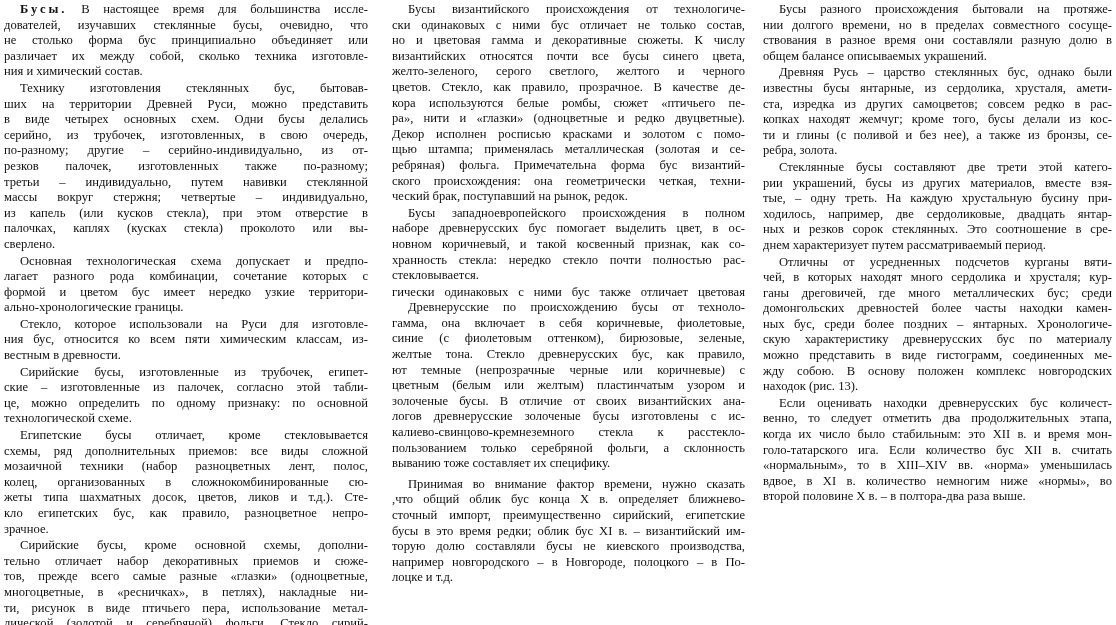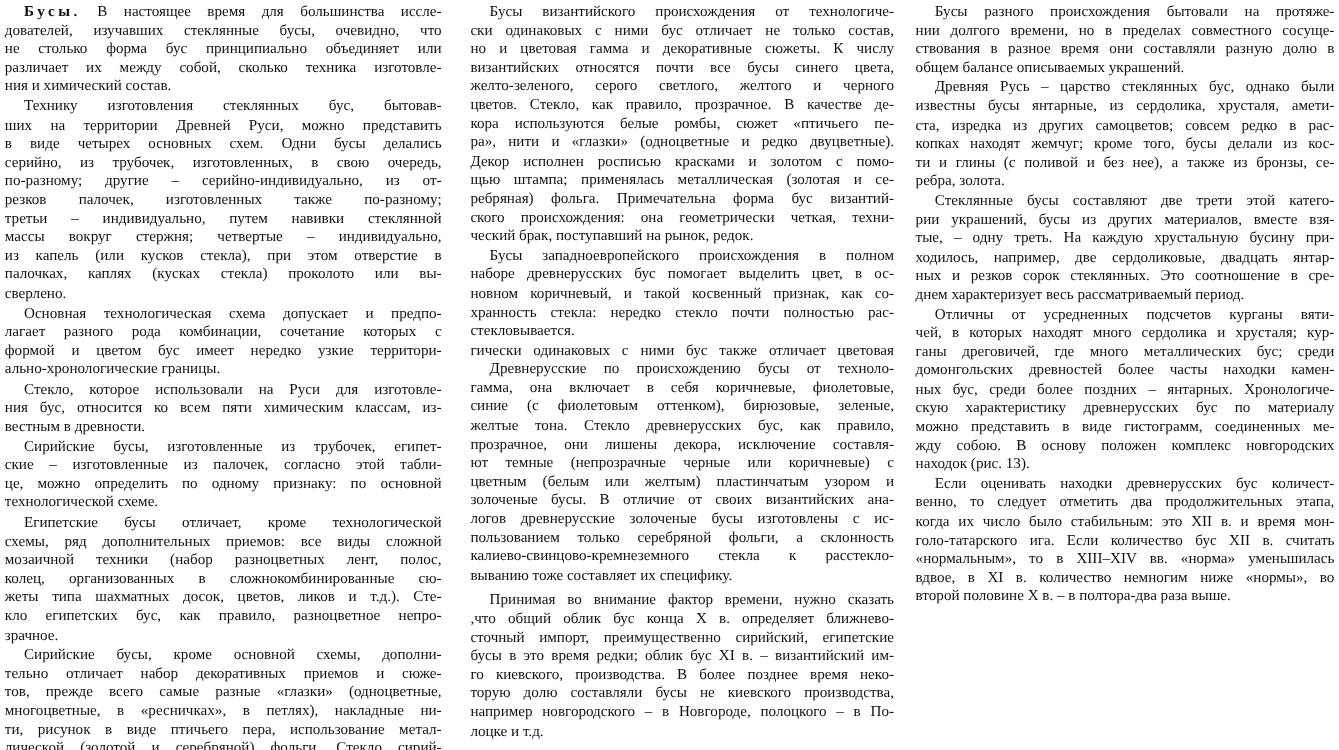--- a/index.html
+++ b/index.html
@@ -56,21 +56,21 @@
         <span class="line">ния бус, относится ко всем пяти химическим классам, из-</span>
         <span class="line last">вестным в древности.</span>
       </div>
       <div class="para">
         <span class="line first">Сирийские бусы, изготовленные из трубочек, египет-</span>
         <span class="line">ские – изготовленные из палочек, согласно этой табли-</span>
         <span class="line">це, можно определить по одному признаку: по основной</span>
         <span class="line last">технологической схеме.</span>
       </div>
       <div class="para">
-        <span class="line first">Египетские бусы отличает, кроме технологической</span>
+        <span class="line first">Египетские бусы отличает, кроме стекловывается</span>
         <span class="line">схемы, ряд дополнительных приемов: все виды сложной</span>
         <span class="line">мозаичной техники (набор разноцветных лент, полос,</span>
         <span class="line">колец, организованных в сложнокомбинированные сю-</span>
         <span class="line">жеты типа шахматных досок, цветов, ликов и т.д.). Сте-</span>
         <span class="line">кло египетских бус, как правило, разноцветное непро-</span>
         <span class="line last">зрачное.</span>
       </div>
       <div class="para">
         <span class="line first">Сирийские бусы, кроме основной схемы, дополни-</span>
         <span class="line">тельно отличает набор декоративных приемов и сюже-</span>
@@ -102,35 +102,33 @@
         <span class="line">новном коричневый, и такой косвенный признак, как со-</span>
         <span class="line">хранность стекла: нередко стекло почти полностью рас-</span>
         <span class="line last">стекловывается.</span>
       </div>
       <div class="para">
         <span class="line">гически одинаковых с ними бус также отличает цветовая</span>
         <span class="line first">Древнерусские по происхождению бусы от техноло-</span>
         <span class="line">гамма, она включает в себя коричневые, фиолетовые,</span>
         <span class="line">синие (с фиолетовым оттенком), бирюзовые, зеленые,</span>
         <span class="line">желтые тона. Стекло древнерусских бус, как правило,</span>
-        <span class="line">прозрачное, они лишены декора, исключение составля-</span>
         <span class="line">ют темные (непрозрачные черные или коричневые) с</span>
         <span class="line">цветным (белым или желтым) пластинчатым узором и</span>
         <span class="line">золоченые бусы. В отличие от своих византийских ана-</span>
         <span class="line">логов древнерусские золоченые бусы изготовлены с ис-</span>
+        <span class="line">калиево-свинцово-кремнеземного стекла к расстекло-</span>
         <span class="line">пользованием только серебряной фольги, а склонность</span>
-        <span class="line">калиево-свинцово-кремнеземного стекла к расстекло-</span>
         <span class="line last">выванию тоже составляет их специфику.</span>
       </div>
       <div class="para gap">
         <span class="line first">Принимая во внимание фактор времени, нужно сказать</span>
         <span class="line">,что общий облик бус конца X в. определяет ближнево-</span>
         <span class="line">сточный импорт, преимущественно сирийский, египетские</span>
         <span class="line">бусы в это время редки; облик бус XI в. – византийский им-</span>
-        <span class="line">го киевского, производства. В более позднее время неко-</span>
         <span class="line">торую долю составляли бусы не киевского производства,</span>
         <span class="line">например новгородского – в Новгороде, полоцкого – в По-</span>
         <span class="line last">лоцке и т.д.</span>
       </div>
     </div>
   <div class="col col-3" id="col2">
       <div class="para">
         <span class="line first">Бусы разного происхождения бытовали на протяже-</span>
         <span class="line">нии долгого времени, но в пределах совместного сосуще-</span>
         <span class="line">ствования в разное время они составляли разную долю в</span>
@@ -143,21 +141,21 @@
         <span class="line">копках находят жемчуг; кроме того, бусы делали из кос-</span>
         <span class="line">ти и глины (с поливой и без нее), а также из бронзы, се-</span>
         <span class="line last">ребра, золота.</span>
       </div>
       <div class="para">
         <span class="line first">Стеклянные бусы составляют две трети этой катего-</span>
         <span class="line">рии украшений, бусы из других материалов, вместе взя-</span>
         <span class="line">тые, – одну треть. На каждую хрустальную бусину при-</span>
         <span class="line">ходилось, например, две сердоликовые, двадцать янтар-</span>
         <span class="line">ных и резков сорок стеклянных. Это соотношение в сре-</span>
-        <span class="line last">днем характеризует весь рассматриваемый период.</span>
+        <span class="line last">днем характеризует путем рассматриваемый период.</span>
       </div>
       <div class="para">
         <span class="line first">Отличны от усредненных подсчетов курганы вяти-</span>
         <span class="line">чей, в которых находят много сердолика и хрусталя; кур-</span>
         <span class="line">ганы дреговичей, где много металлических бус; среди</span>
         <span class="line">домонгольских древностей более часты находки камен-</span>
         <span class="line">ных бус, среди более поздних – янтарных. Хронологиче-</span>
         <span class="line">скую характеристику древнерусских бус по материалу</span>
         <span class="line">можно представить в виде гистограмм, соединенных ме-</span>
         <span class="line">жду собою. В основу положен комплекс новгородских</span>

